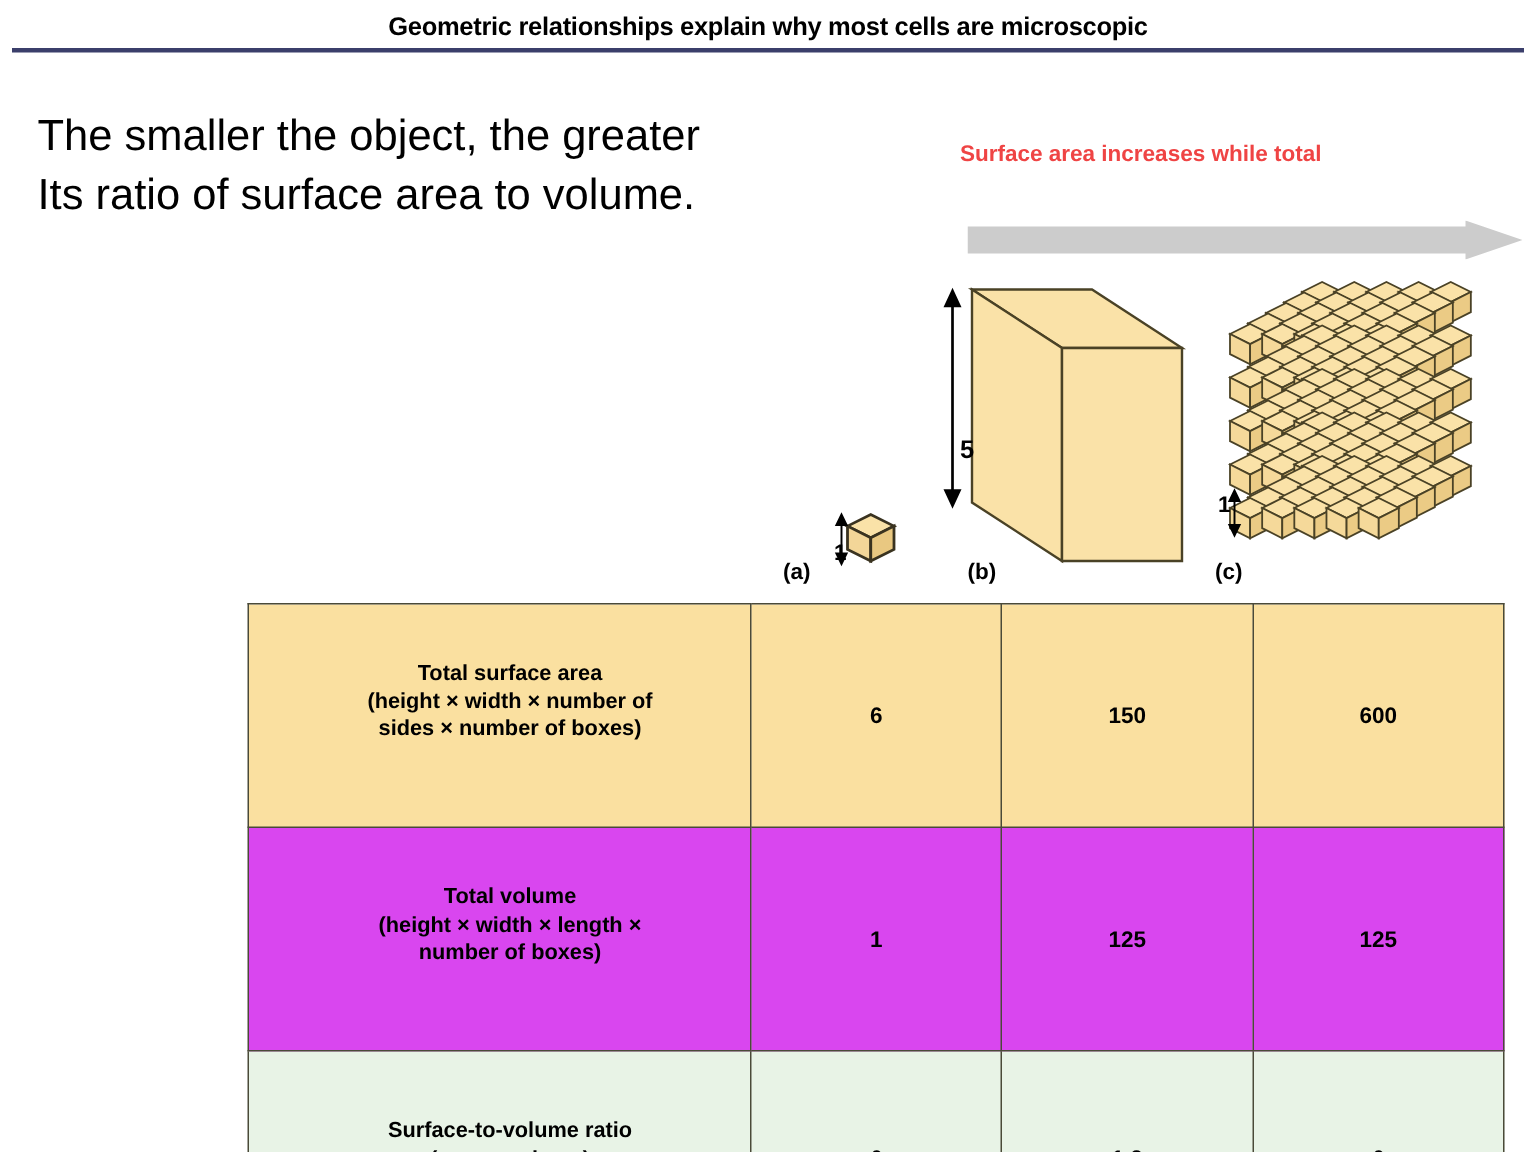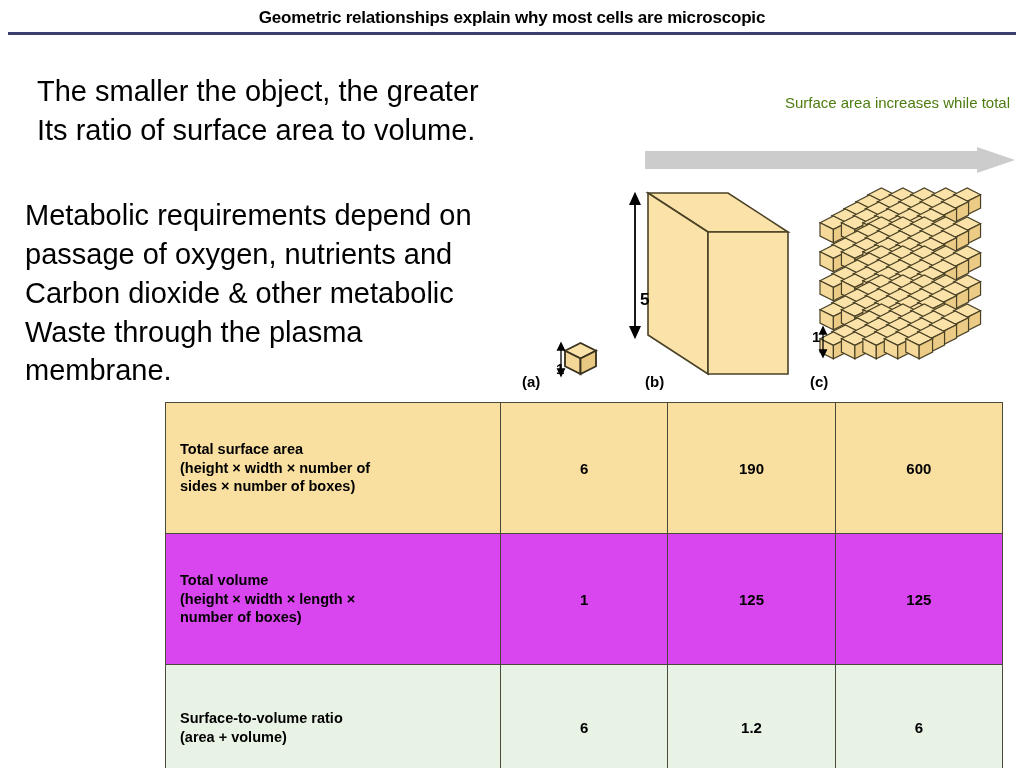--- a/index.html
+++ b/index.html
@@ -26,35 +26,34 @@
     position:absolute;left:8px;top:32px;width:1008px;height:3px;
     background:#3b3f6b;
   }
 
   
   .body-text{
     position:absolute;left:25px;top:72px;width:560px;
     font-size:29px;line-height:1.34;
     color:#000;
     white-space:pre-line;
-    margin-left:12px;
   }
   .para2{
     position:absolute;left:25px;top:196px;width:560px;
     font-size:29px;line-height:1.34;
     color:#000;
     white-space:pre-line;
   }
 
   
   .fig-caption{
     position:absolute;left:640px;top:94px;width:370px;
-    text-align:right;
-    font-size:15px;font-weight:normal;line-height:1.25;
-    color:#4d7c0f;
+    text-align:left;
+    font-size:15px;font-weight:bold;line-height:1.25;
+    color:#ef4444;
   }
   .fig-arrow{
     position:absolute;left:645px;top:147px;width:370px;height:26px;
   }
 
   
   .cube-area{position:absolute;left:520px;top:180px;width:500px;height:220px;}
 
   .lbl{
     position:absolute;
@@ -73,23 +72,23 @@
     table-layout:fixed;
   }
   .tbl td{
     border:1.5px solid #4a4a38;
     font-size:14.5px;font-weight:bold;
     color:#000;
     vertical-align:middle;
   }
   .tbl td.desc{
     width:320px;
-    padding:10px 0 10px 14px;
+    padding:10px 0 28px 14px;
     line-height:1.28;
-    text-align:left;
+    text-align:center;
   }
   .tbl td.val{
     text-align:center;
     font-size:15px;
   }
   .row-a td{background:#FAE0A0;height:110px;}
   .row-b td{background:#d946ef;height:110px;}
   .row-c td{background:#E8F3E6;height:105px;}
 
   .copyright{
@@ -101,25 +100,20 @@
 </head>
 <body>
 
 <div id="slide">
 
   <div class="title">Geometric relationships explain why most cells are microscopic</div>
   <div class="title-rule"></div>
 
   <div class="body-text">The smaller the object, the greater
 Its ratio of surface area to volume.</div>
-  <div class="para2">Metabolic requirements depend on
-passage of oxygen, nutrients and
-Carbon dioxide &amp; other metabolic
-Waste through the plasma
-membrane.</div>
 
   <div class="fig-caption">
     <div>Surface area increases while total</div>
   </div>
 
   <svg class="fig-arrow" viewBox="0 0 370 26" preserveAspectRatio="none">
     <polygon points="0,4 332,4 332,0 370,13 332,26 332,22 0,22" fill="#CCCCCC"></polygon>
   </svg>
 
   <svg class="cube-area" viewBox="0 0 500 220">
@@ -374,21 +368,21 @@
 
   <table class="tbl">
     <tbody>
       <tr class="row-a">
         <td class="desc">
           <div>Total surface area</div>
           <div>(height  × width × number of</div>
           <div>sides × number of boxes)</div>
         </td>
         <td class="val">6</td>
-        <td class="val">190</td>
+        <td class="val">150</td>
         <td class="val">600</td>
       </tr>
       <tr class="row-b">
         <td class="desc">
           <div>Total volume</div>
           <div>(height × width × length ×</div>
           <div>number of boxes)</div>
         </td>
         <td class="val">1</td>
         <td class="val">125</td>

